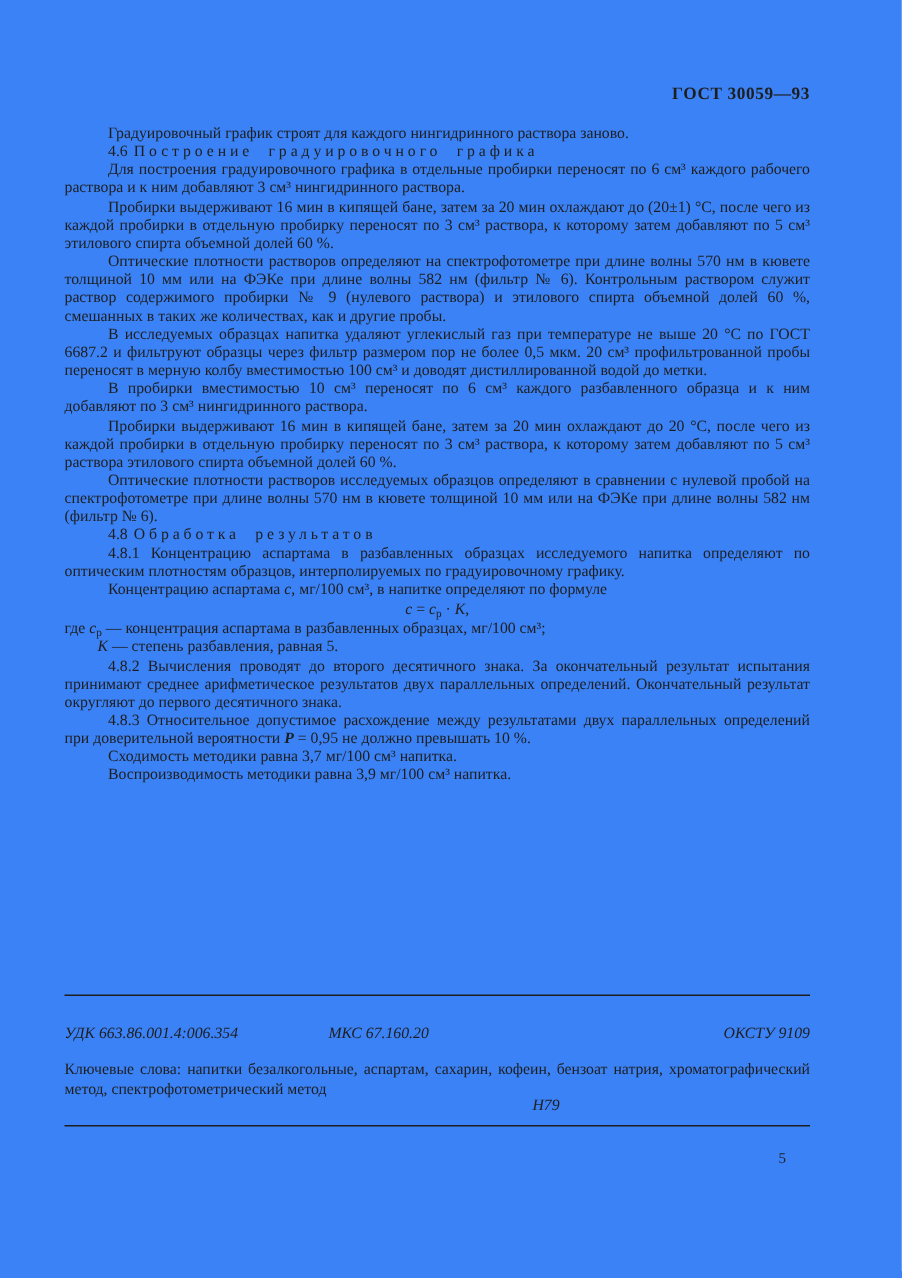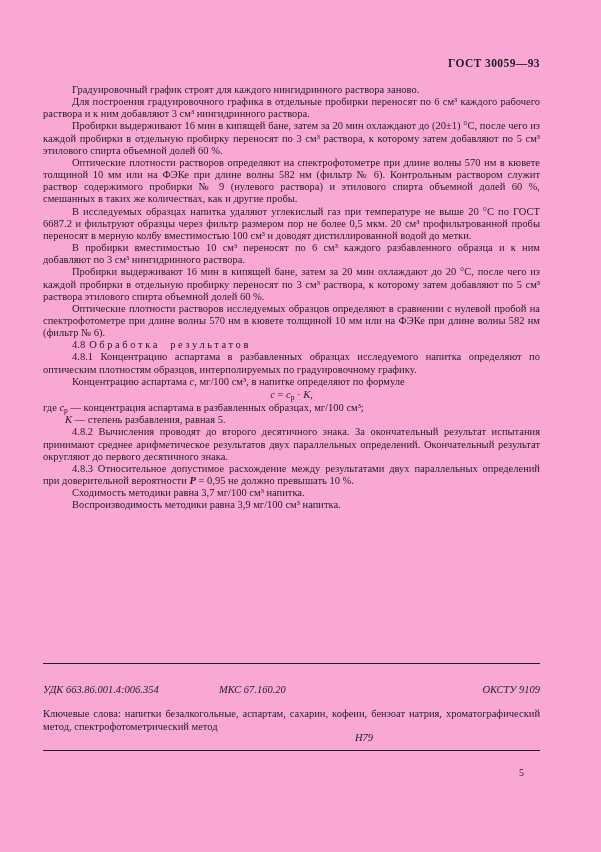--- a/index.html
+++ b/index.html
@@ -3,21 +3,21 @@
 <meta charset="utf-8">
 <style>
   html,body{margin:0;padding:0;}
   body{
     width:601px;height:852px;
     background:#ffffff;
     font-family:"Liberation Serif","DejaVu Serif",serif;
     color:#1e1e1e;
     -webkit-font-smoothing:antialiased;
   }
-  .page{position:relative;width:601px;height:852px;background:#f9a8d4;overflow:hidden;}
+  .page{position:relative;width:601px;height:852px;background:#3b82f6;overflow:hidden;}
 
   .doc-header{
     position:absolute;top:57px;left:43px;width:497px;
     text-align:right;font-weight:bold;font-size:11.5px;
     letter-spacing:0.4px;
   }
 
   .content{
     position:absolute;top:84px;left:43px;width:497px;
     font-size:10.5px;line-height:12.15px;text-align:justify;
@@ -58,20 +58,21 @@
 <body>
 
 <div class="page">
 
   <div class="doc-header">ГОСТ 30059—93</div>
 
   <div class="content">
 
     <p>Градуировочный график строят для каждого нингидринного раствора заново.</p>
 
+    <p class="heading"><span class="num">4.6</span><span class="spaced">Построение градуировочного графика</span></p>
     <p>Для построения градуировочного графика в отдельные пробирки переносят по 6 см³ каждого рабочего раствора и к ним добавляют 3 см³ нингидринного раствора.</p>
     <p>Пробирки выдерживают 16 мин в кипящей бане, затем за 20 мин охлаждают до (20±1) °С, после чего из каждой пробирки в отдельную пробирку переносят по 3 см³ раствора, к которому затем добавляют по 5 см³ этилового спирта объемной долей 60 %.</p>
     <p>Оптические плотности растворов определяют на спектрофотометре при длине волны 570 нм в кювете толщиной 10 мм или на ФЭКе при длине волны 582 нм (фильтр № 6). Контрольным раствором служит раствор содержимого пробирки № 9 (нулевого раствора) и этилового спирта объемной долей 60 %, смешанных в таких же количествах, как и другие пробы.</p>
 
     <p>В исследуемых образцах напитка удаляют углекислый газ при температуре не выше 20 °С по ГОСТ 6687.2 и фильтруют образцы через фильтр размером пор не более 0,5 мкм. 20 см³ профильтрованной пробы переносят в мерную колбу вместимостью 100 см³ и доводят дистиллированной водой до метки.</p>
     <p>В пробирки вместимостью 10 см³ переносят по 6 см³ каждого разбавленного образца и к ним добавляют по 3 см³ нингидринного раствора.</p>
     <p>Пробирки выдерживают 16 мин в кипящей бане, затем за 20 мин охлаждают до 20 °С, после чего из каждой пробирки в отдельную пробирку переносят по 3 см³ раствора, к которому затем добавляют по 5 см³ раствора этилового спирта объемной долей 60 %.</p>
     <p>Оптические плотности растворов исследуемых образцов определяют в сравнении с нулевой пробой на спектрофотометре при длине волны 570 нм в кювете толщиной 10 мм или на ФЭКе при длине волны 582 нм (фильтр № 6).</p>
 
     <p class="heading"><span class="num">4.8</span><span class="spaced">Обработка результатов</span></p>

